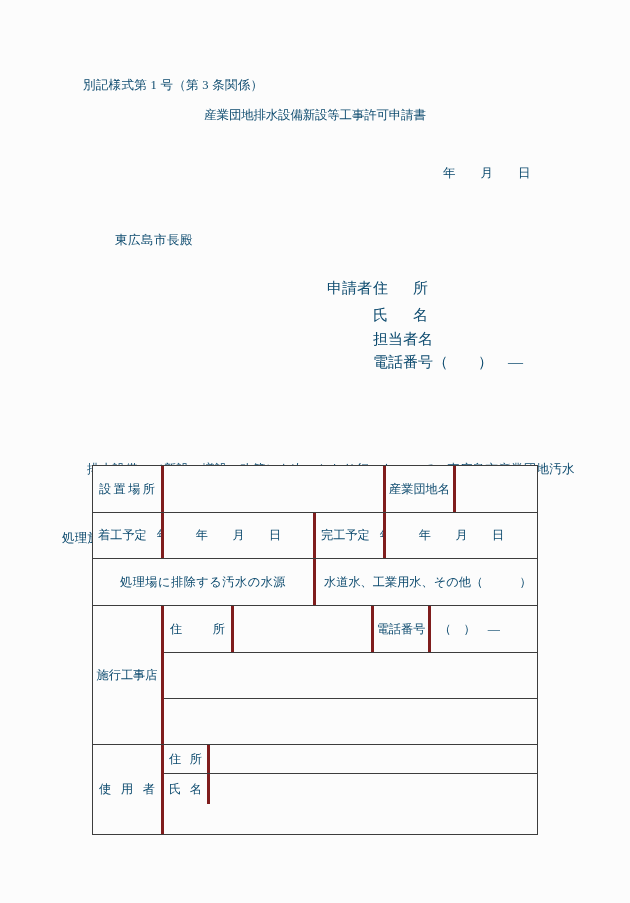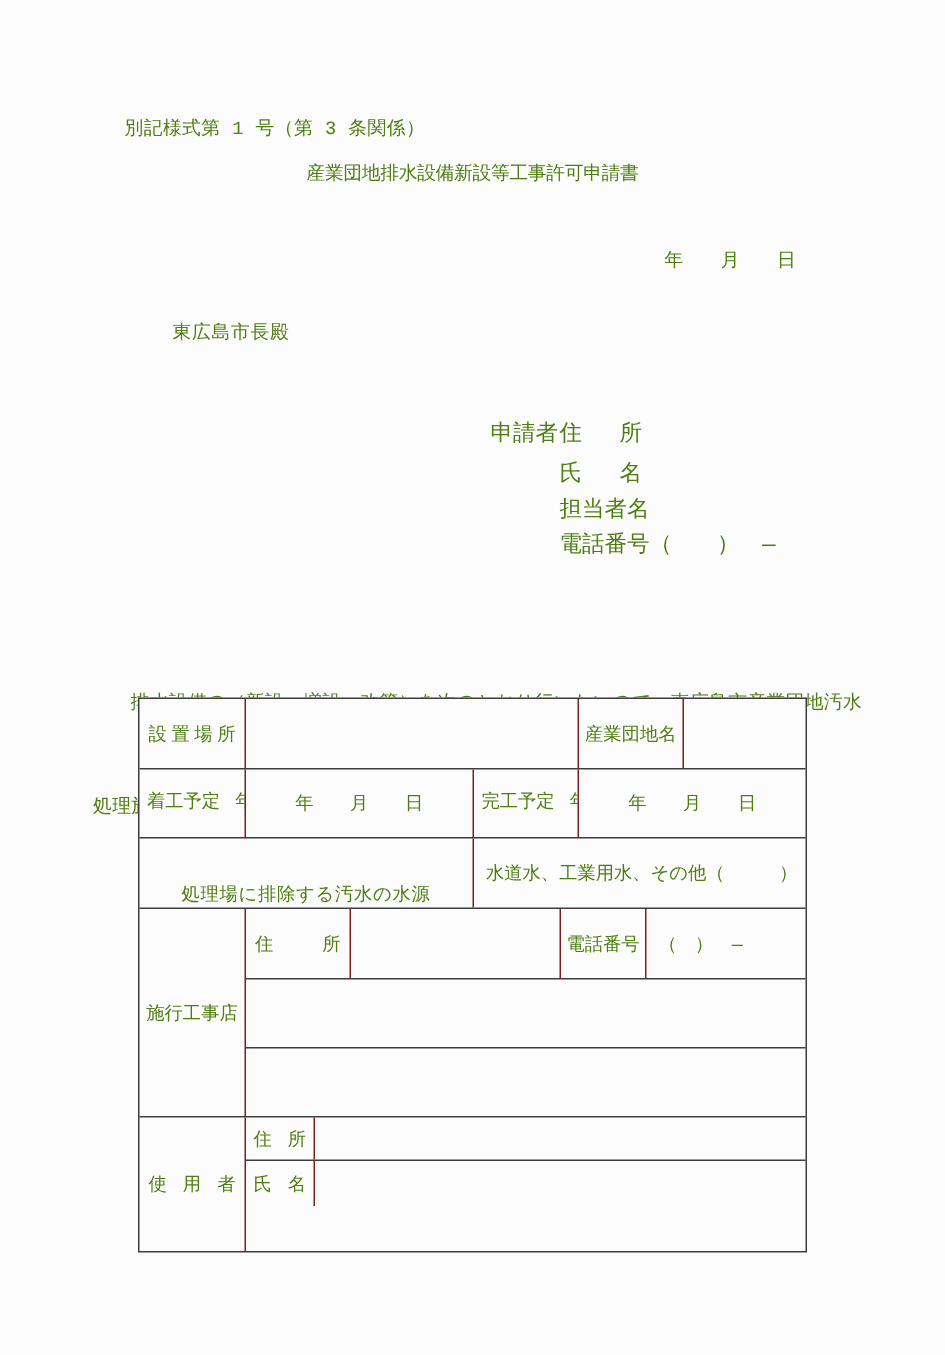--- a/index.html
+++ b/index.html
@@ -2,22 +2,22 @@
 <html><head>
 <meta charset="utf-8">
 <style>
   * { margin: 0; padding: 0; box-sizing: border-box; }
   html, body { background: #e8e8e8; }
   .page {
     position: relative;
     width: 630px;
     height: 903px;
     background: #fcfcfc;
-    font-family: Liberation Mono, monospace;
-    color: #4d7c0f;
+    font-family: Liberation Serif, serif;
+    color: #0c4a6e;
     overflow: hidden;
   }
   .form-number {
     position: absolute;
     left: 83px; top: 77px;
     font-size: 12.5px;
     letter-spacing: 0.3px;
     white-space: pre;
   }
   .doc-title {
@@ -29,21 +29,21 @@
     white-space: pre;
   }
   .date-line {
     position: absolute;
     left: 443px; top: 165px;
     font-size: 12.5px;
     white-space: pre;
   }
   .addressee {
     position: absolute;
-    left: 115px; top: 213px;
+    left: 115px; top: 232px;
     font-size: 12.5px;
     letter-spacing: 0.5px;
     white-space: pre;
   }
   .applicant {
     position: absolute;
     left: 327px; top: 279px;
     width: 220px; height: 95px;
     font-size: 15px;
   }
@@ -74,36 +74,36 @@
     position: absolute;
     left: 92px; top: 465px;
     width: 446px;
     border: 1px solid #3d3d3d;
     font-size: 12.2px;
     background: #fcfcfc;
   }
   .tr { display: flex; border-bottom: 1px solid #3d3d3d; }
   .tbl > .tr:last-child { border-bottom: none; }
   .td {
-    border-right: 1px solid #7f1d1d;
+    border-right: 3px solid #7f1d1d;
     display: flex;
     align-items: center;
     overflow: hidden;
   }
   .tr .td:last-child { border-right: none; }
   .grow { flex: 1; }
   .w71 { width: 71px; }
   .w70 { width: 70px; }
   .w57 { width: 57px; }
   .w46 { width: 46px; }
   .w130 { width: 130px; }
   .w140 { width: 140px; }
   .w152 { width: 152px; }
   .w222 { width: 222px; }
-  .w223 { width: 223px; align-items: flex-end; }
+  .w223 { width: 223px; }
   .w68 { width: 68px; }
   .jl {                       
     flex: 1;
     text-align: justify;
     text-align-last: justify;
     padding: 0 6px;
     white-space: pre;
   }
   .jl.sm { padding: 0 5px; }
   .cl {                       

